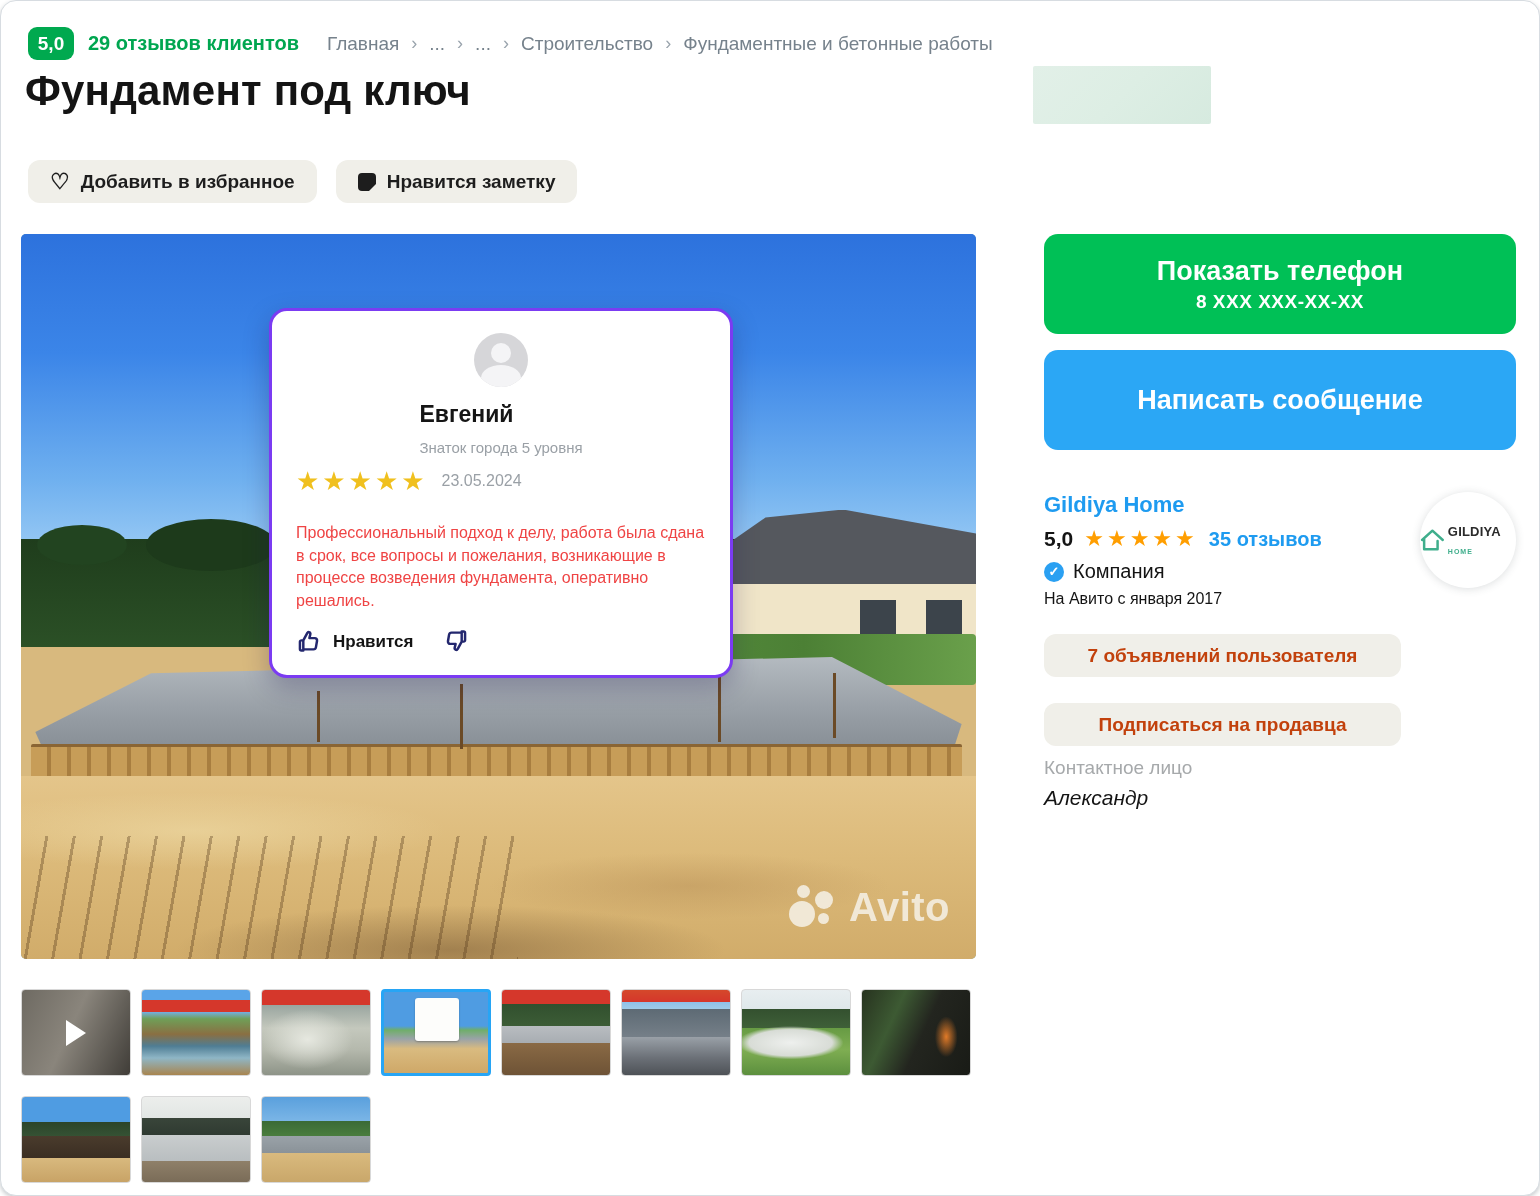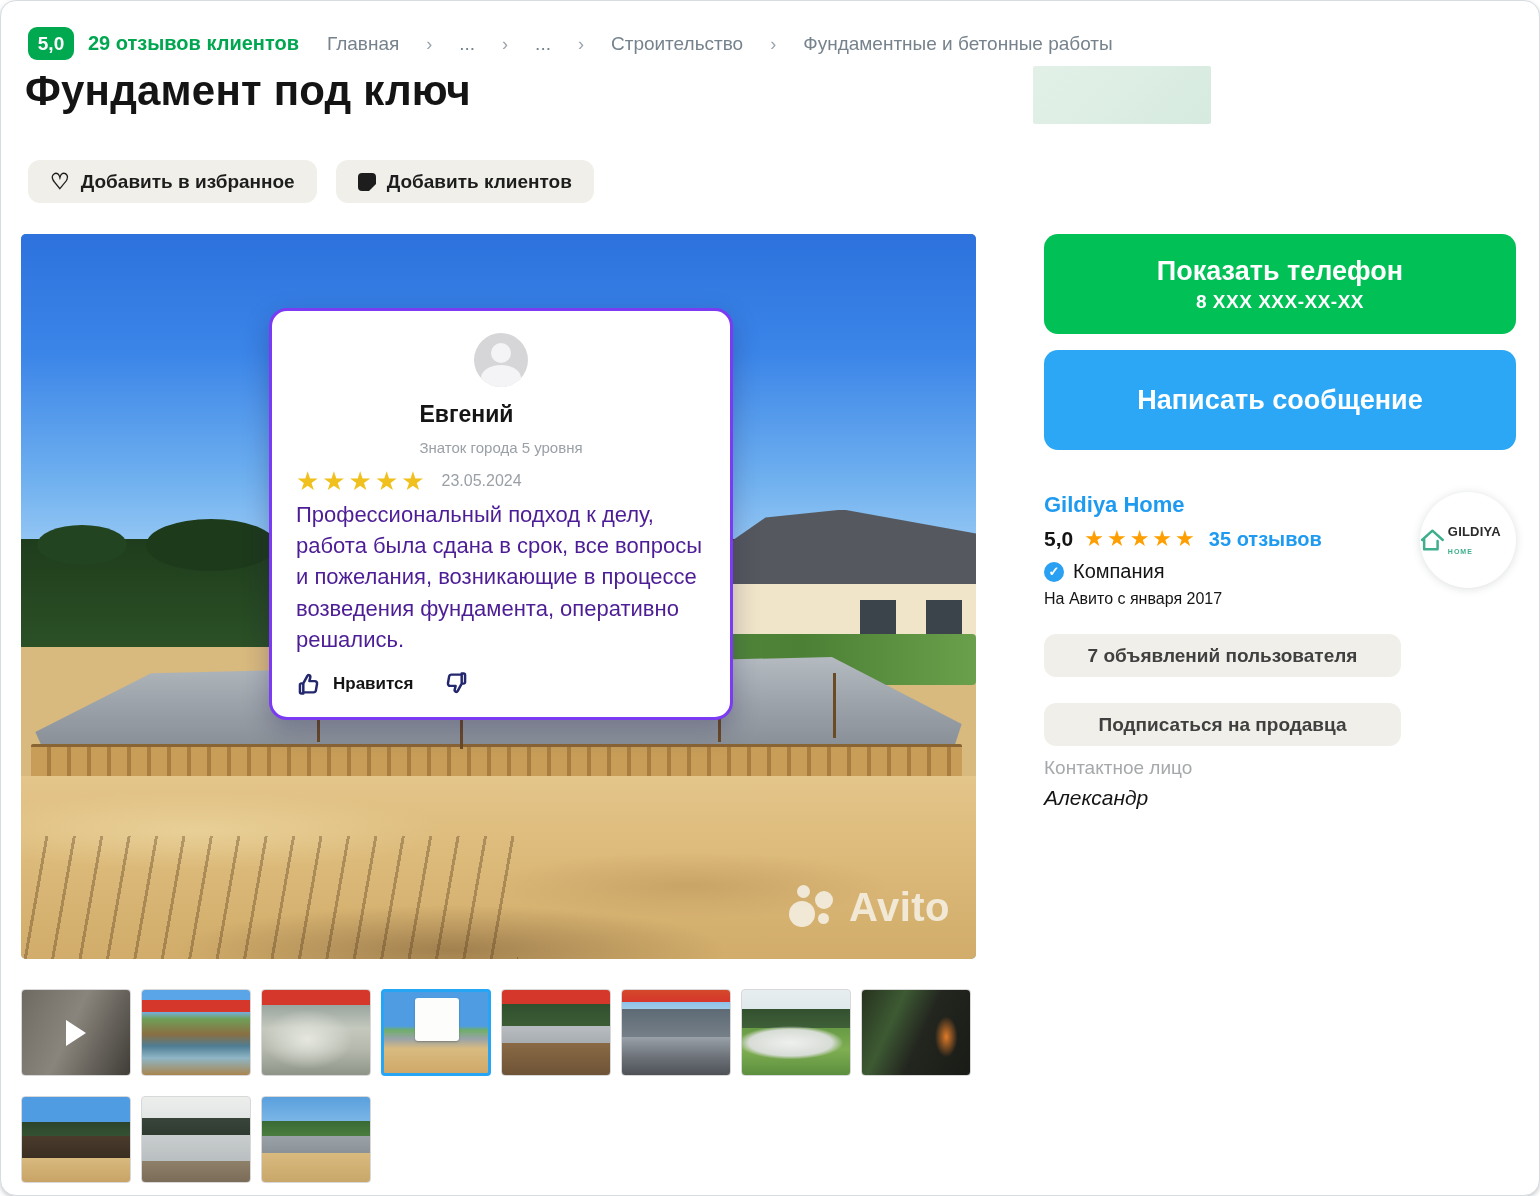--- a/index.html
+++ b/index.html
@@ -13,21 +13,21 @@
   }
 
   
   .top-row { position:absolute; left:27px; top:26px; display:flex; align-items:center; gap:14px; }
   .rating-badge {
     min-width:46px; height:33px; padding:0 9px; border-radius:9px;
     background:#00a94f; color:#fff; font-weight:bold; font-size:19px;
     display:flex; align-items:center; justify-content:center;
   }
   .reviews-link { color:#00a650; font-size:20px; font-weight:bold; cursor:pointer; }
-  .breadcrumb { display:flex; align-items:flex-end; gap:27px; margin-left:14px; color:#76828c; font-size:19px; }
+  .breadcrumb { display:flex; align-items:flex-start; gap:12px; margin-left:14px; color:#76828c; font-size:19px; }
   .breadcrumb .crumb { cursor:pointer; }
   .breadcrumb .sep { color:#9aa4ad; font-size:18px; }
 
   .blur-box {
     position:absolute; left:1032px; top:65px; width:178px; height:58px; border-radius:2px;
     background:linear-gradient(135deg,#e2f0e8 0%,#ddeee4 50%,#d6eadf 100%);
   }
 
   .page-title { position:absolute; left:24px; top:66px; font-size:42px; font-weight:800; letter-spacing:.2px; color:#141414; }
 
@@ -102,21 +102,21 @@
     padding:22px 24px 18px; }
   .rc-head { display:flex; gap:14px; align-items:center;flex-direction:column; }
   .rc-avatar { position:relative; width:54px; height:54px; border-radius:50%; background:#d6d6d9; overflow:hidden; flex:0 0 54px; }
   .rc-avatar::before { content:""; position:absolute; left:17px; top:10px; width:20px; height:20px; border-radius:50%; background:#f4f4f6; }
   .rc-avatar::after  { content:""; position:absolute; left:7px; top:32px; width:40px; height:26px; border-radius:50%; background:#f4f4f6; }
   .rc-name { font-size:23px; font-weight:bold; color:#151515; }
   .rc-level { font-size:15px; color:#9aa0a6; margin-top:11px; }
   .rc-stars-row { display:flex; align-items:center; gap:14px; margin-top:12px; }
   .rc-stars { color:#f0c01e; font-size:26px; letter-spacing:3px; line-height:1; }
   .rc-date { color:#9aa0a6; font-size:16px; }
-  .rc-text { margin-top:5px; font-size:22px; line-height:1.42; color:#4c1d95; }
+  .rc-text { margin-top:28px; font-size:16px; line-height:1.42; color:#ef4444; }
   .rc-foot { margin-top:14px; display:flex; gap:14px; }
   .rc-like { display:flex; align-items:center; gap:10px; background:none; border:none; cursor:pointer; font-family:inherit; }
   .rc-like-label { font-size:17px; font-weight:bold; color:#141414; }
   .rc-dislike { background:none; border:none; cursor:pointer; margin-left:14px; }
   .thumb-svg { width:27px; height:27px; stroke:#23276e; stroke-width:2.2; fill:none; stroke-linecap:round; stroke-linejoin:round; }
 
   
   .right-col { position:absolute; left:1043px; top:233px; width:472px; }
   .phone-btn { width:100%; height:100px; border:none; border-radius:14px; background:#00c056; color:#fff;
     display:flex; flex-direction:column; align-items:center; justify-content:center; gap:4px; cursor:pointer; font-family:inherit; }
@@ -136,21 +136,21 @@
     font-size:13px; font-weight:bold; display:flex; align-items:center; justify-content:center; }
   .company-label { font-size:20px; color:#141414; }
   .seller-since { margin-top:7px; font-size:16px; color:#141414; }
   .seller-logo { position:absolute; right:0; top:0; width:96px; height:96px; border-radius:50%; background:#fff;
     box-shadow:0 1px 8px rgba(60,70,80,.18); display:flex; align-items:center; justify-content:center; gap:3px; }
   .logo-house { width:30px; height:26px; }
   .logo-word { font-size:13px; font-weight:800; color:#2b2b2b; letter-spacing:.2px; line-height:1; }
   .logo-sub { font-size:7px; font-weight:bold; color:#3fae8c; text-align:right; margin-top:2px; letter-spacing:1px; }
 
   .wide-btn { margin-top:26px; width:100%; height:43px; border:none; border-radius:12px; background:#f0efe9;
-    font-size:19px; font-weight:bold; color:#404040; cursor:pointer; font-family:inherit; }
+    font-size:19px; font-weight:bold; color:#c2410c; cursor:pointer; font-family:inherit; }
   .wide-btn + .wide-btn { }
   .contact-label { margin-top:11px; font-size:19px; color:#a6a9ab; }
   .contact-name { margin-top:7px; font-size:21px; color:#141414;font-style:italic; }
 
   
   .gallery { position:absolute; left:20px; top:988px; width:960px; }
   .g-row { display:flex; gap:10px; }
   .g-row + .g-row { margin-top:20px; }
   .thumb { position:relative; width:110px; height:87px; border-radius:4px; overflow:hidden; cursor:pointer;
     border:1px solid #d8d8d8; }
@@ -200,21 +200,21 @@
 
   <h1 class="page-title">Фундамент под ключ</h1>
 
   <div class="action-row">
     <button class="chip-btn">
       <span class="heart-glyph">♡</span>
       <span>Добавить в избранное</span>
     </button>
     <button class="chip-btn">
       <span class="note-glyph"></span>
-      <span>Добавить клиентов</span>
+      <span>Нравится заметку</span>
     </button>
   </div>
 
   <div class="photo">
     <div class="sky"></div>
     <div class="forest">
       <div class="tree-blob tb1"></div>
         <div class="tree-blob tb2"></div>
         <div class="tree-blob tb3"></div>
       <div class="tree-blob tb4"></div>

